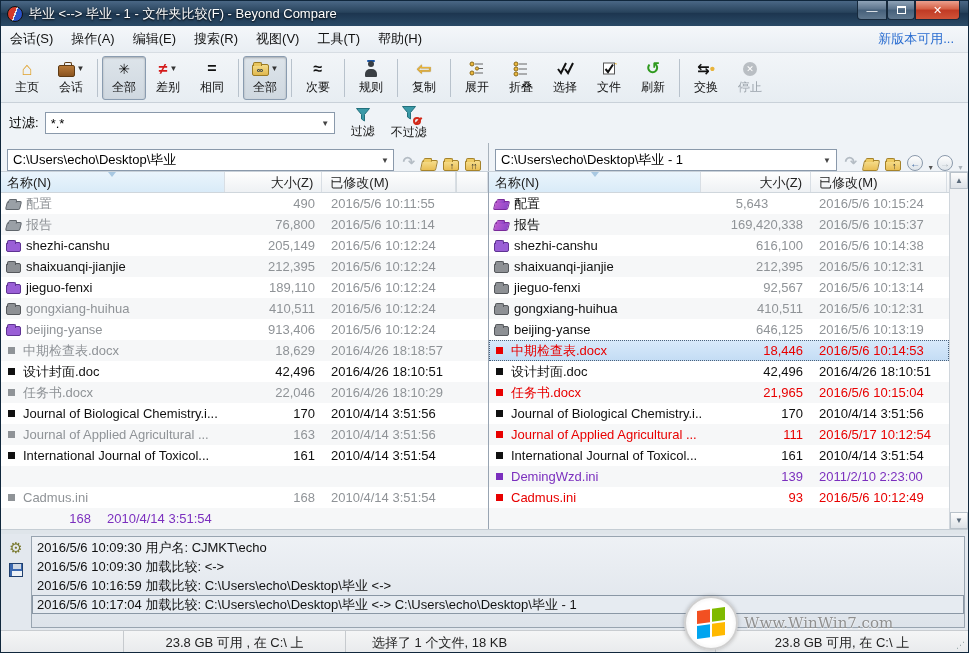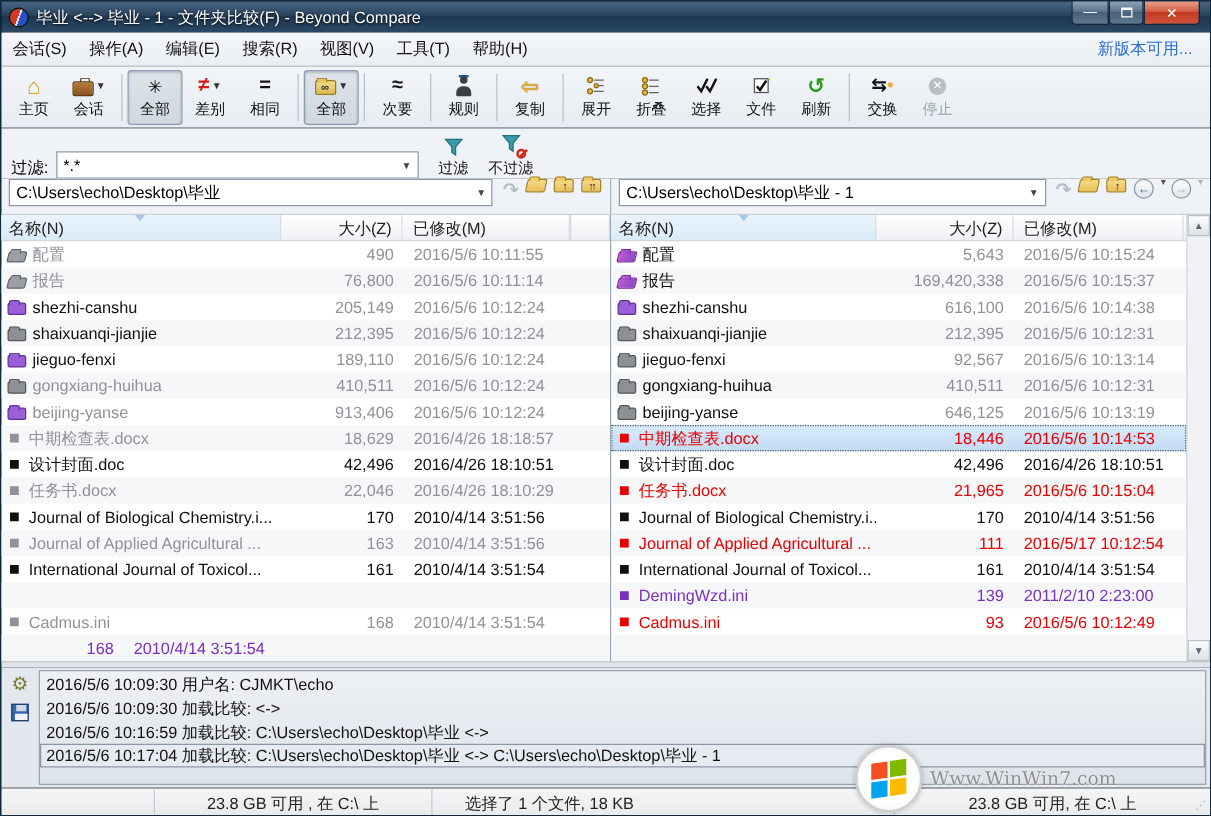--- a/index.html
+++ b/index.html
@@ -37,34 +37,34 @@
   .ic-briefcase:before { content:""; position:absolute; top:-4px; left:5px; width:6px; height:3px; border:1px solid #5e3a14; border-bottom:none; border-radius:2px 2px 0 0; }
   .ic-folder-view { width:17px; height:12px; background:linear-gradient(#f4dc8a,#e0b84e); border:1px solid #9a7a24; border-radius:2px; position:relative; margin-top:3px; font-size:9px; color:#234; display:flex; align-items:center; justify-content:center; font-weight:bold; }
   .ic-folder-view:before { content:""; position:absolute; top:-3px; left:0; width:7px; height:3px; background:#e8c55e; border:1px solid #9a7a24; border-bottom:none; border-radius:2px 2px 0 0; }
   .ic-person { position:relative; width:14px; height:16px; }
   .ic-person .head { position:absolute; top:0; left:4px; width:6px; height:6px; border-radius:50%; background:#3a3f44; }
   .ic-person .cap { position:absolute; top:-1px; left:3px; width:8px; height:2px; background:#1a56a8; border-radius:1px; }
   .ic-person .body { position:absolute; bottom:0; left:1px; width:12px; height:8px; background:#3a3f44; border-radius:5px 5px 1px 1px; }
   .ic-stop { width:14px; height:14px; border-radius:50%; background:#b9bec3; color:#fff; font-size:9px; display:flex; align-items:center; justify-content:center; font-weight:bold; }
 
   
-  .filterbar { height:40px; display:flex; align-items:flex-end; background:#eff3f7; padding-left:8px; flex:0 0 auto; }
+  .filterbar { height:40px; display:flex; align-items:center; background:#eff3f7; padding-left:8px; flex:0 0 auto; }
   .filter-label { font-size:13px; margin-right:6px; }
   .combo { background:#fff; border:1px solid #8a99ab; height:22px; display:flex; align-items:center; font-size:13px; padding-left:5px; }
   .combo .val { flex:1; white-space:nowrap; overflow:hidden; }
   .combo .dd { width:17px; height:100%; display:flex; align-items:center; justify-content:center; font-size:8px; color:#444; }
   .filter-combo { width:290px; }
   .funnel-btn { display:flex; flex-direction:column; align-items:center; font-size:12px; color:#111; margin-left:16px; }
   .nofunnel { position:relative; }
   .no-ring { position:absolute; right:-4px; bottom:-1px; width:8px; height:8px; border:2px solid #d22a1a; border-radius:50%; background:transparent; }
   .no-ring:before { content:""; position:absolute; left:-1px; top:1px; width:9px; height:2px; background:#d22a1a; transform:rotate(-45deg); }
 
   
   .paths { height:29px; display:flex; flex:0 0 auto; background:#eff3f7; border-bottom:1px solid #c9d1d9; }
-  .path-half { display:flex; align-items:flex-start; padding:0 4px 0 6px; }
+  .path-half { display:flex; align-items:flex-end; padding:0 4px 0 6px; }
   .path-half.left { width:488px; border-right:1px solid #a8b2bc; }
   .path-half.right { flex:1; }
   .path-combo { flex:1; margin-right:5px; }
   .pic { margin:0 3px; display:flex; align-items:center; }
   .ref-arrow { color:#b4bcc4; font-size:15px; font-weight:bold; }
   .pfolder { width:16px; height:11px; background:linear-gradient(#f6dd8c,#e9bf55); border:1px solid #a5832b; border-radius:2px; position:relative; }
   .pfolder:before { content:""; position:absolute; top:-3px; left:0; width:7px; height:3px; background:#eecb64; border:1px solid #a5832b; border-bottom:none; border-radius:2px 2px 0 0; }
   .pfolder.open { transform:skewX(-12deg); }
   .pfolder .up { position:absolute; inset:0; display:flex; align-items:center; justify-content:center; color:#222; font-size:9px; font-weight:bold; line-height:10px; letter-spacing:-2px;}
   .navcirc { width:16px; height:16px; border-radius:50%; border:1px solid #8a99ab; background:linear-gradient(#fdfdfd,#dfe5ea); color:#2a5a9a; font-size:10px; display:flex; align-items:center; justify-content:center; font-weight:bold; }
@@ -549,21 +549,21 @@
           <span class="hcell c-size-r">大小(Z)</span>
           <span class="hcell c-date-r">已修改(M)</span>
         </div>
         <div class="rows">
           <div class="rowcol">
             <div class="row">
               <span class="cell namewrap c-name-r">
                 <span class="fi fi-folder open openpurple"></span>
                 <span style="color: rgb(16, 16, 16);">配置</span>
               </span>
-              <span class="cell c-size-r" style="color: rgb(143, 147, 151);">5,643</span>
+              <span class="cell c-size-r" style="color: rgb(143, 147, 151); text-align: center;">5,643</span>
               <span class="cell c-date-r" style="color: rgb(143, 147, 151);">2016/5/6 10:15:24</span>
             </div>
             <div class="row even">
               <span class="cell namewrap c-name-r">
                 <span class="fi fi-folder open openpurple"></span>
                 <span style="color: rgb(16, 16, 16);">报告</span>
               </span>
               <span class="cell c-size-r" style="color: rgb(143, 147, 151);">169,420,338</span>
               <span class="cell c-date-r" style="color: rgb(143, 147, 151);">2016/5/6 10:15:37</span>
             </div>

